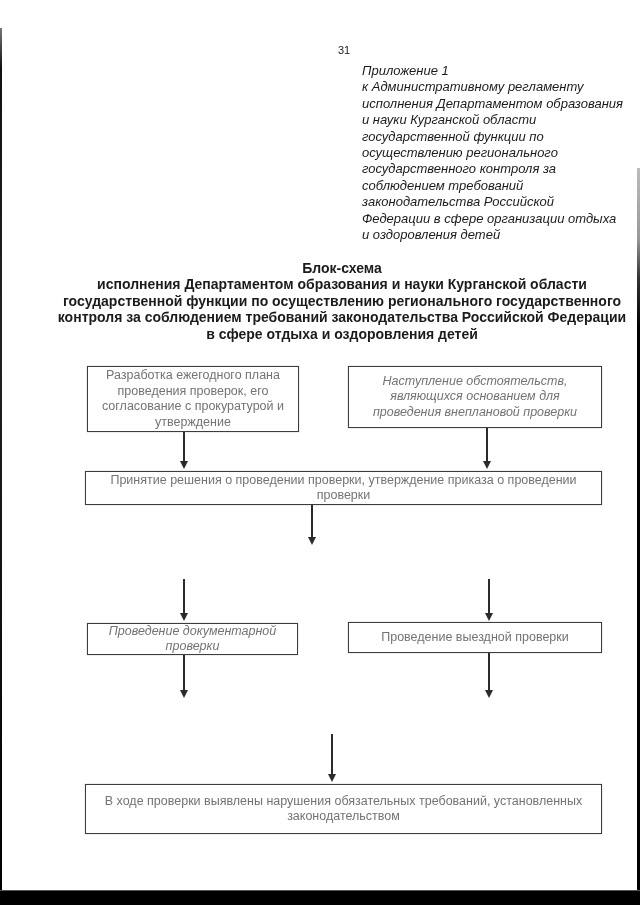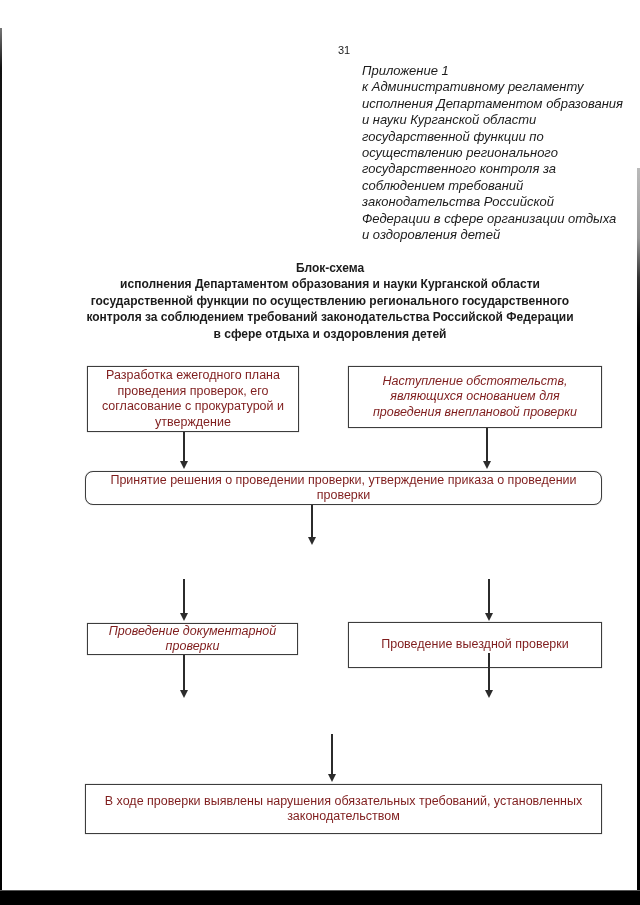--- a/index.html
+++ b/index.html
@@ -33,41 +33,41 @@
     position:absolute; left:338px; top:44px;
     font-size:11px;
   }
   .appendix {
     position:absolute; left:362px; top:63px; width:262px;
     font-size:13px; line-height:16.4px;
     white-space:pre-line;
     font-style:italic;
   }
   .doc-title {
-    position:absolute; left:40px; top:260px; width:580px;
-    font-size:12px; font-weight:bold; line-height:16.4px;
+    position:absolute; left:52px; top:260px; width:580px;
+    font-size:14px; font-weight:bold; line-height:16.4px;
     text-align:center; white-space:pre-line;
   }
   
   .node {
     position:absolute;
     border:1.5px solid #3d3d3d;
     background:#fff;
     display:flex; align-items:center; justify-content:center;
     text-align:center;
-    font-size:12.5px; line-height:15.5px; color:#7f1d1d;
+    font-size:12.5px; line-height:15.5px; color:#737373;
     padding:1px 6px;
     box-shadow:0 0 1px #9a9a9a;
   }
   .n-plan          { left:87px;  top:366px; width:212px; height:66px; }
   .n-circumstances { left:348px; top:366px; width:254px; height:62px;font-style:italic; }
-  .n-decision      { left:85px;  top:471px; width:517px; height:34px;border-radius:8px; }
+  .n-decision      { left:85px;  top:471px; width:517px; height:34px; }
   .n-preparation   { left:85px;  top:547px; width:517px; height:32px; }
   .n-documentary   { left:87px;  top:623px; width:211px; height:32px;font-style:italic; }
-  .n-field         { left:348px; top:622px; width:254px; height:46px; }
+  .n-field         { left:348px; top:622px; width:254px; height:31px; }
   .n-act           { left:84px;  top:700px; width:518px; height:34px; }
   .n-violations    { left:85px;  top:784px; width:517px; height:50px; }
   .arrow {
     position:absolute; width:2px; background:#2b2b2b;
   }
   .arrow::after {
     content:""; position:absolute; left:50%; bottom:-8px;
     transform:translateX(-50%);
     border-left:4.5px solid transparent;
     border-right:4.5px solid transparent;

